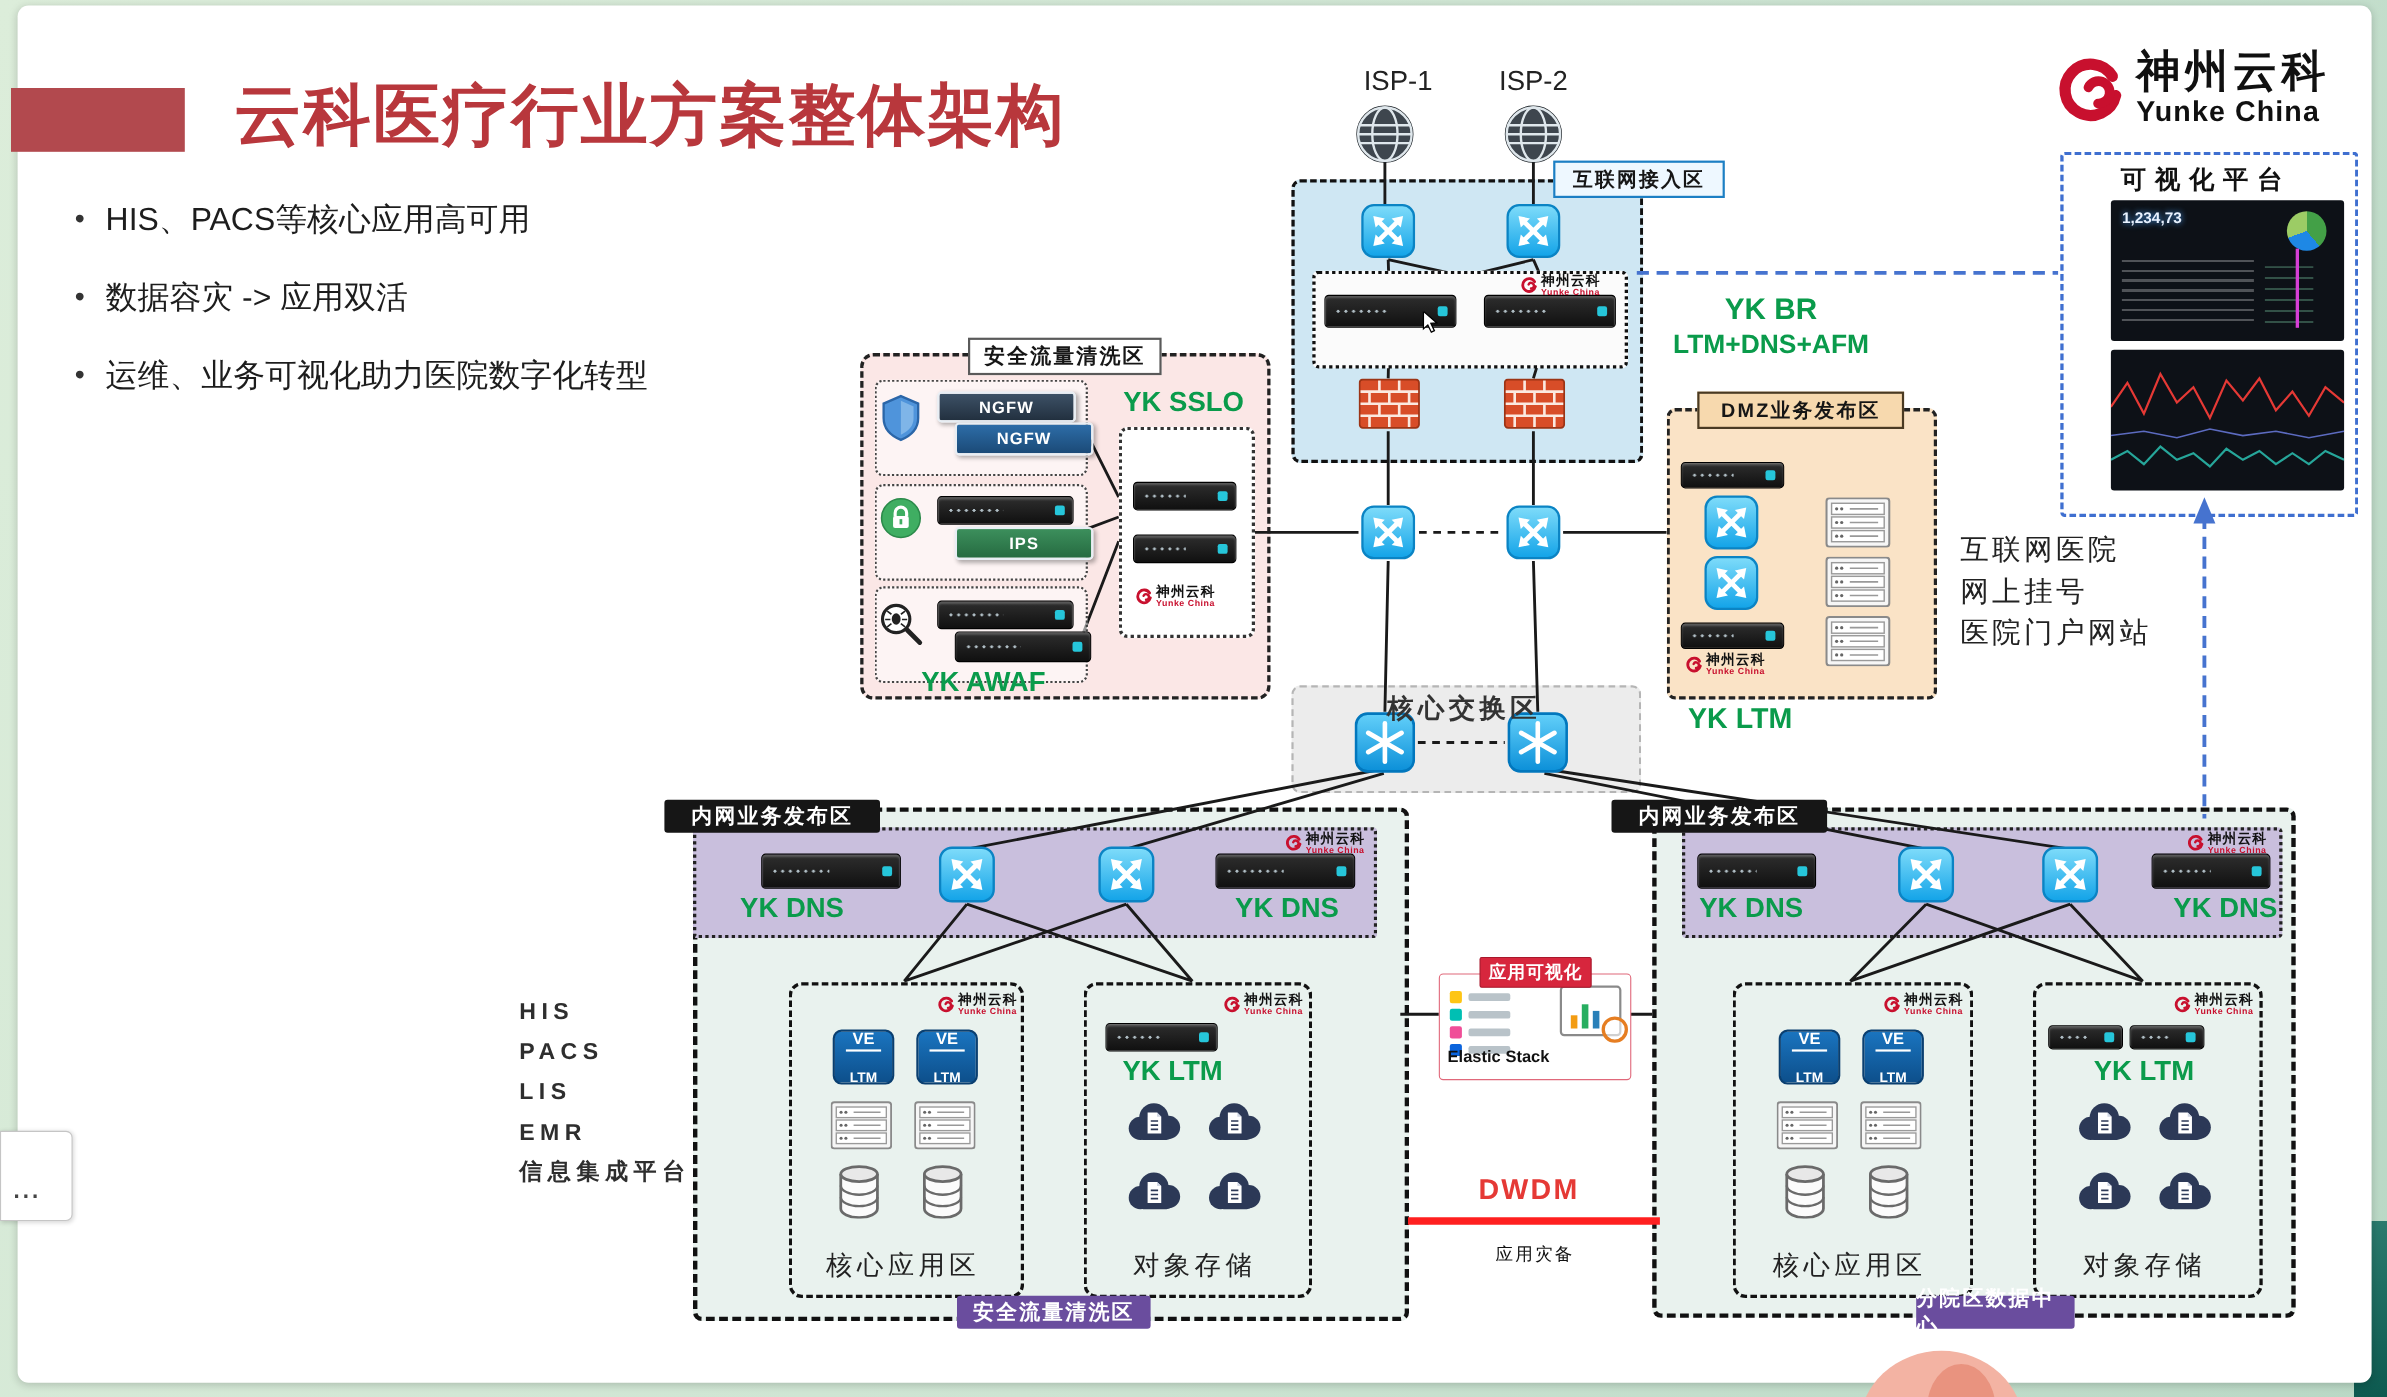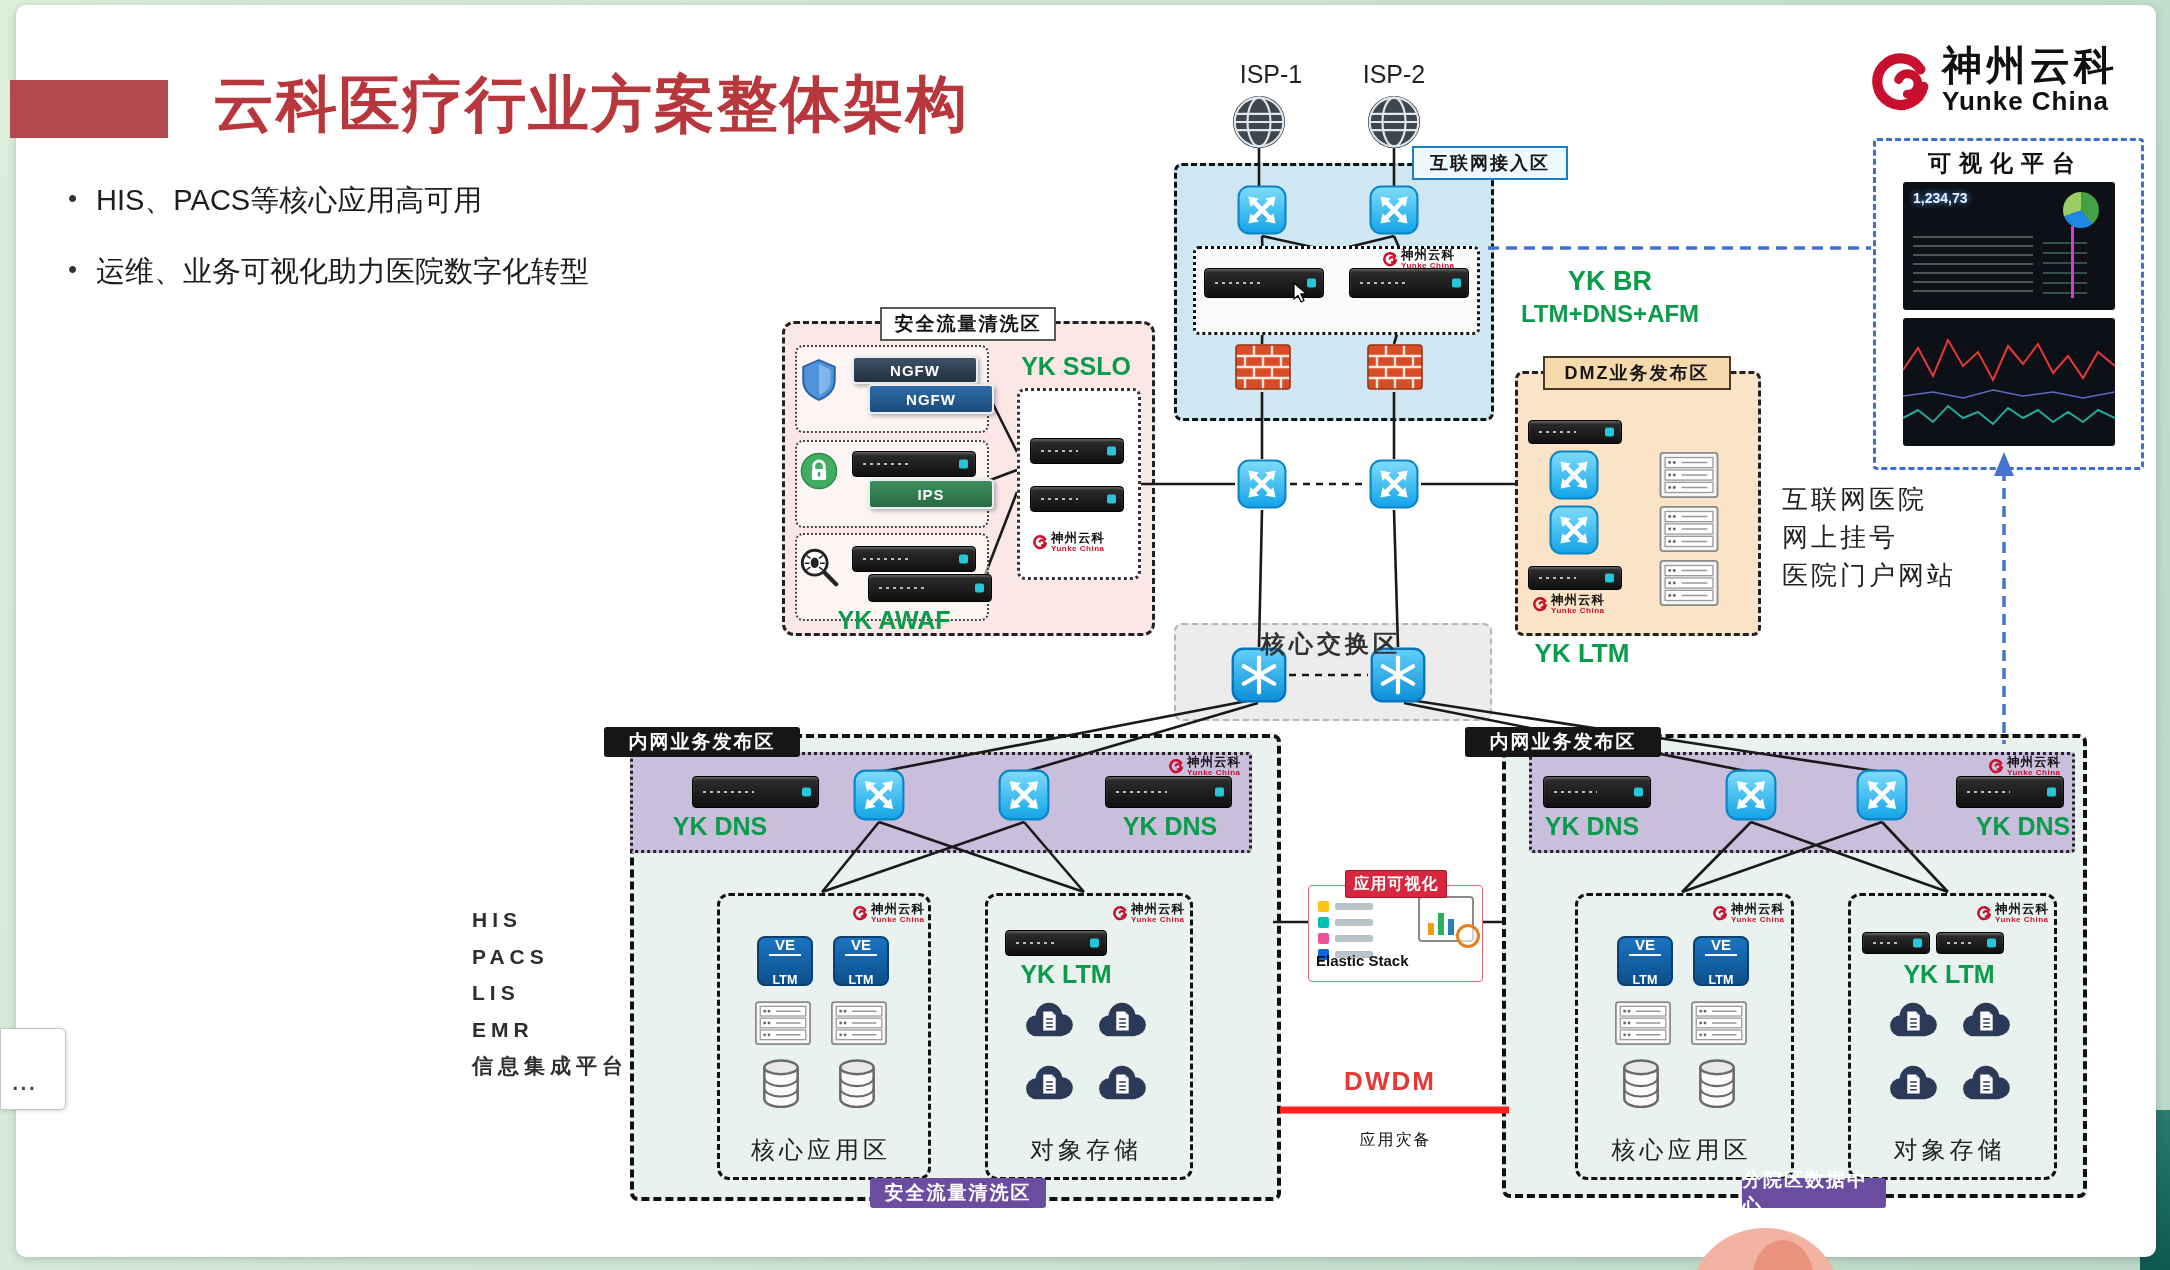--- a/index.html
+++ b/index.html
@@ -42,21 +42,21 @@
         letter-spacing:2px;z-index:2;}
   .redbar{position:absolute;left:10px;top:80px;width:158px;height:58px;background:#b2494e;z-index:2;}
   .logo-cn{font-size:40px;font-weight:900;color:#101010;letter-spacing:4px;line-height:1.05;}
   .logo-en{font-size:26px;font-weight:800;color:#101010;letter-spacing:1px;}
   
   .bullets{position:absolute;left:62px;top:178px;width:575px;z-index:2;list-style:none;margin:0;padding:0;}
   .bullets li{position:relative;padding-left:34px;font-size:29px;line-height:1.55;color:#1d1d1d;
         margin-bottom:26px;}
   .bullets li::before{content:"•";position:absolute;left:6px;top:0;color:#333;font-size:26px;}
   
-  .panel{position:absolute;background:#0d1117;border-radius:3px;z-index:3;overflow:hidden;}
+  .panel{position:absolute;background:#0d1117;border-radius:3px;z-index:3;overflow:hidden;margin-left:16px;}
   .chip-dark{background:#161616;color:#fff;border-radius:3px;}
   .chip-purple{background:#6a4d9e;color:#fff;border-radius:3px;}
   .chip-white{background:#fff;border:2px solid #5a5a5a;}
   .chip-blue{background:#eef8ff;border:2px solid #1c7fc4;}
   .chip-tan{background:#f7d9ae;border:2px solid #4a3a22;}
   .chip-red{background:#d7263d;color:#fff;border:1px solid #a8172b;border-radius:2px;}
   .systems{position:absolute;left:472px;top:902px;z-index:4;font-size:21px;letter-spacing:5px;
         color:#2e2e2e;line-height:36.5px;font-weight:600;}
   .dmzsvc{position:absolute;left:1782px;top:480px;z-index:4;font-size:26px;letter-spacing:3px;
         color:#222;line-height:38px;}
@@ -188,20 +188,21 @@
         <use href="#sy-swirl"></use>
       </svg>
     <div>
       <div class="logo-cn">神州云科</div>
       <div class="logo-en">Yunke China</div>
     </div>
   </div>
 
   <ul class="bullets">
     <li>HIS、PACS等核心应用高可用</li>
+    <li>数据容灾 -&gt; 应用双活</li>
     <li>运维、业务可视化助力医院数字化转型</li>
   </ul>
 
   <div class="zone" style="left:630px;top:734px;width:643px;height:459px;background:#e9f2ee;border:4px dashed #111;"></div>
   <div class="zone" style="left:1502px;top:734px;width:577px;height:456px;background:#e9f2ee;border:4px dashed #111;"></div>
   <div class="zone" style="left:1174px;top:163px;width:314px;height:252px;background:#cfe7f3;border:3px dashed #111;"></div>
   <div class="zone" style="left:782px;top:321px;width:367px;height:309px;background:#fbe7e6;border:3px dashed #222;border-radius:12px;"></div>
   <div class="zone" style="left:1515px;top:371px;width:240px;height:259px;background:#fae3c6;border:3px dashed #222;"></div>
   <div class="zone" style="left:1174px;top:623px;width:314px;height:94px;background:#ececec;border:2px dashed #b5b5b5;"></div>
   <div class="zone" style="left:630px;top:752px;width:616px;height:95px;background:#c9bfdd;border:3px dotted #222;border-radius:4px;"></div>

